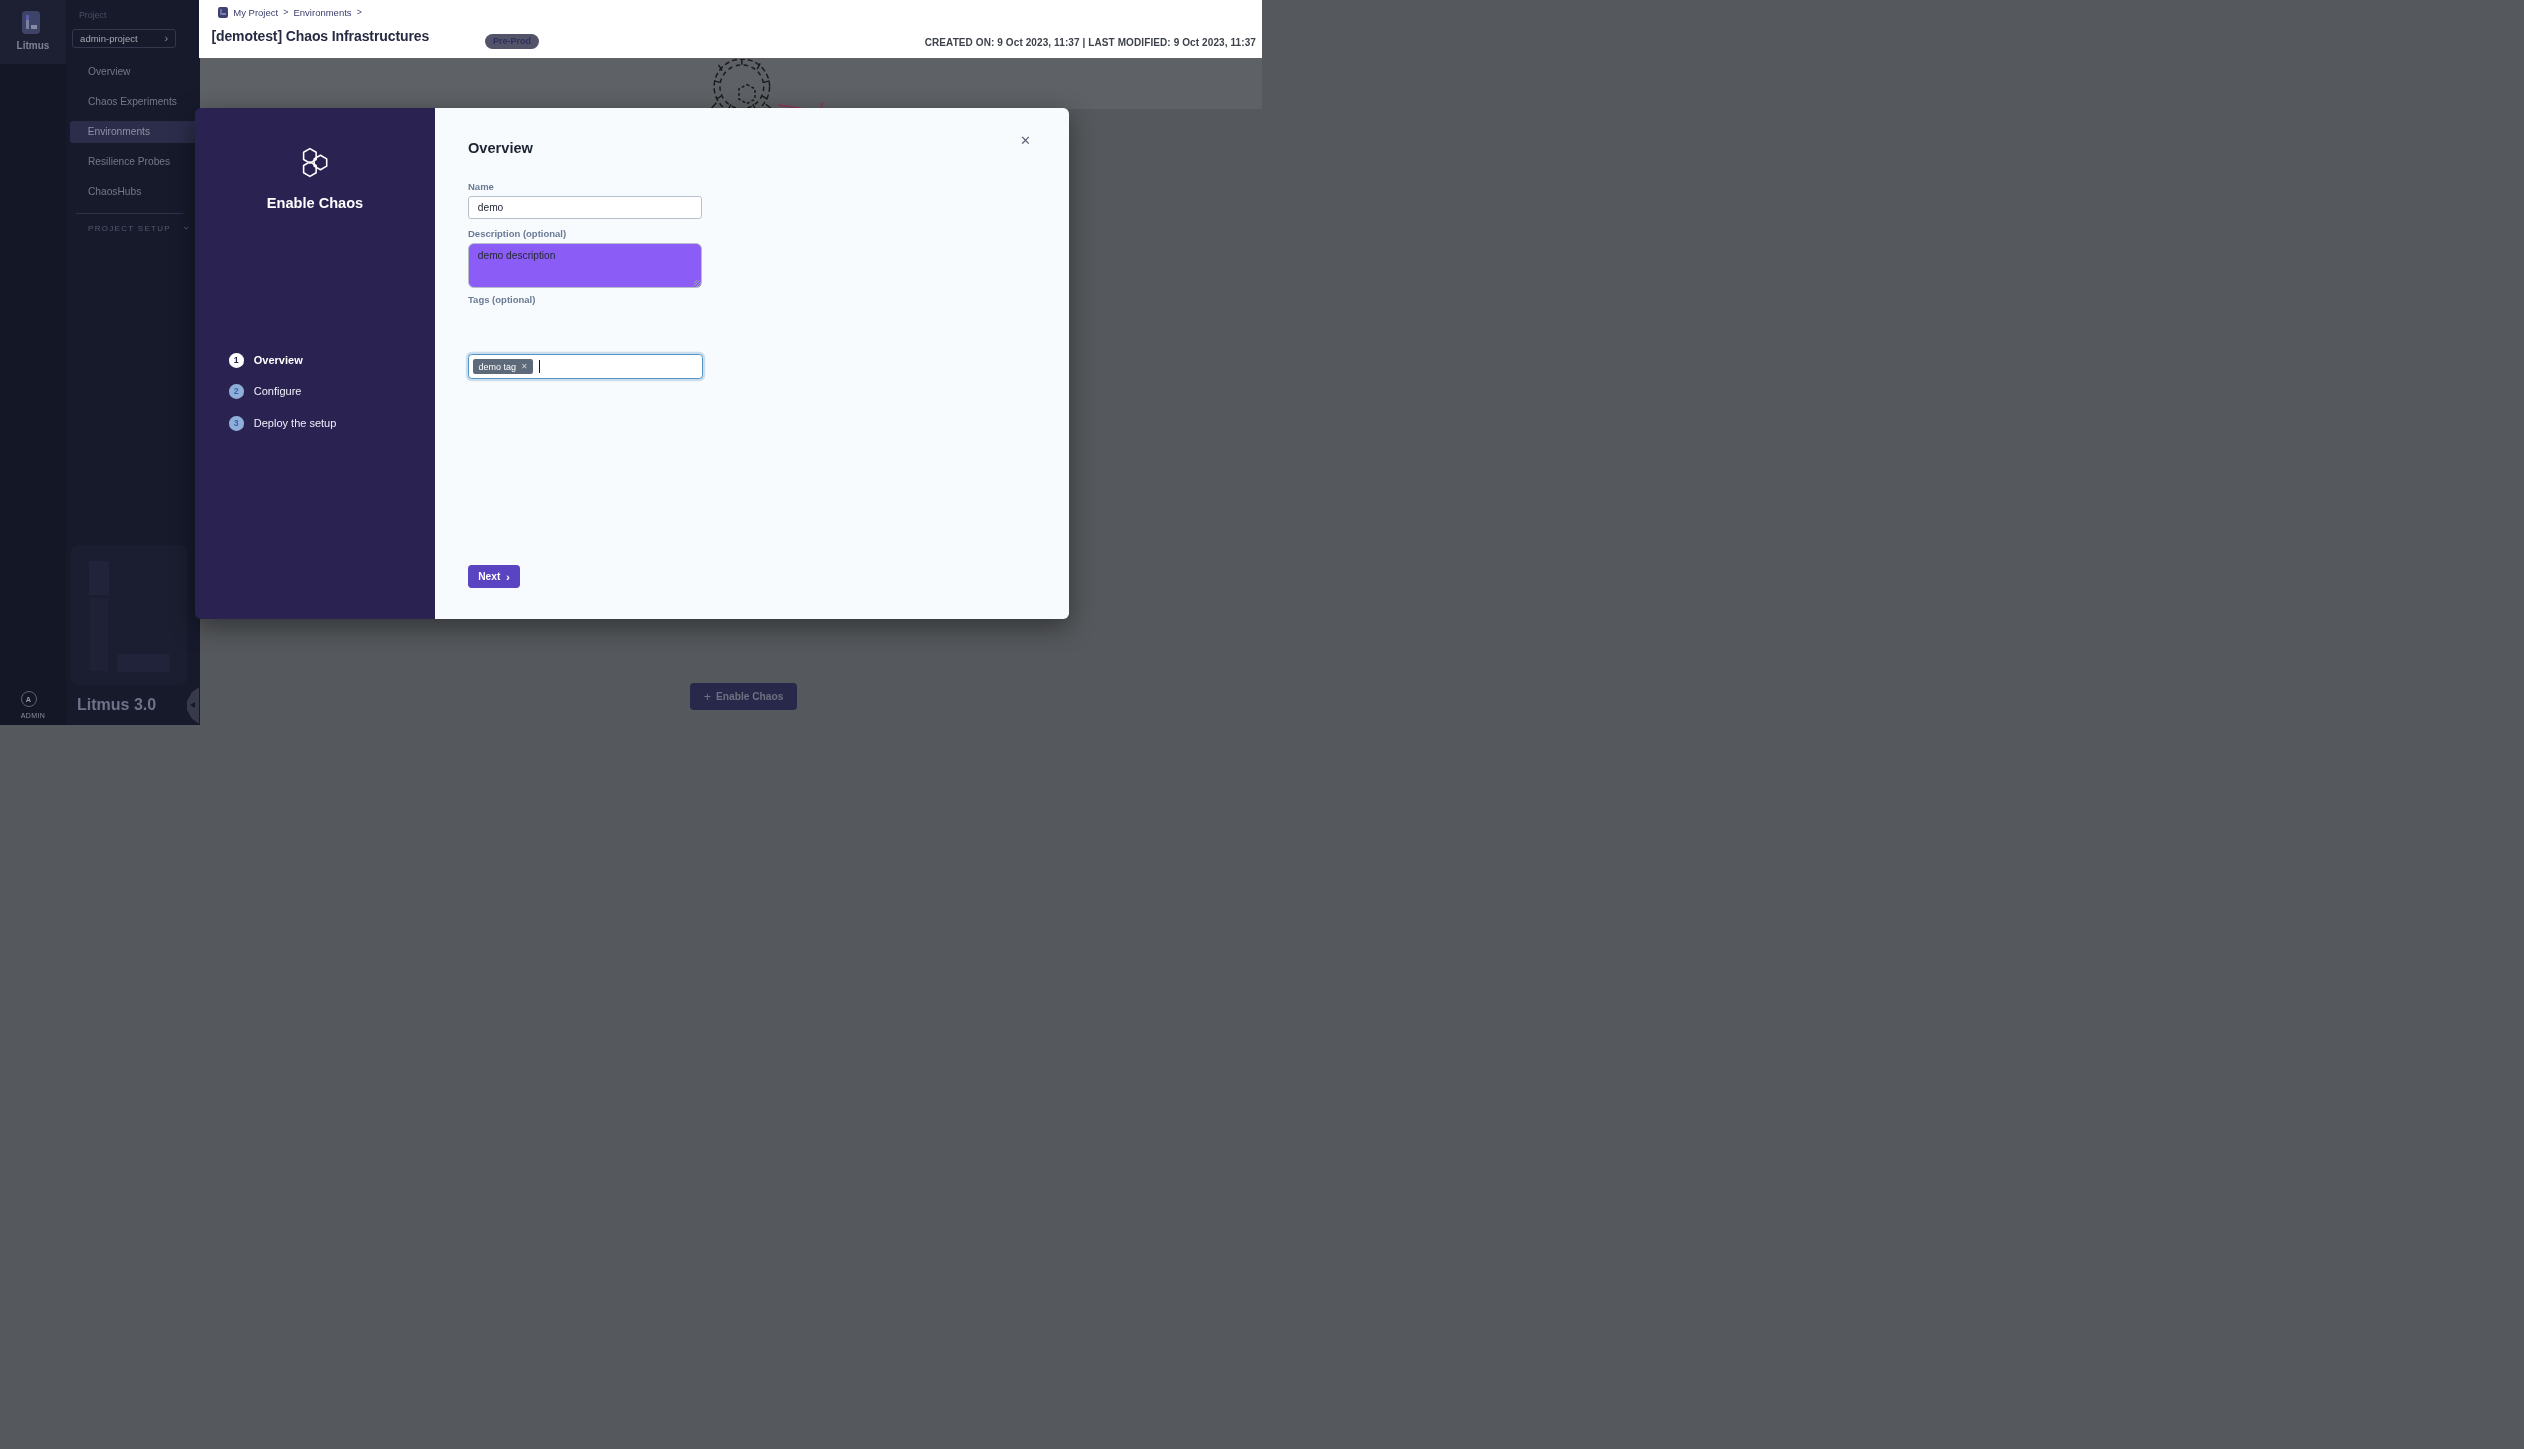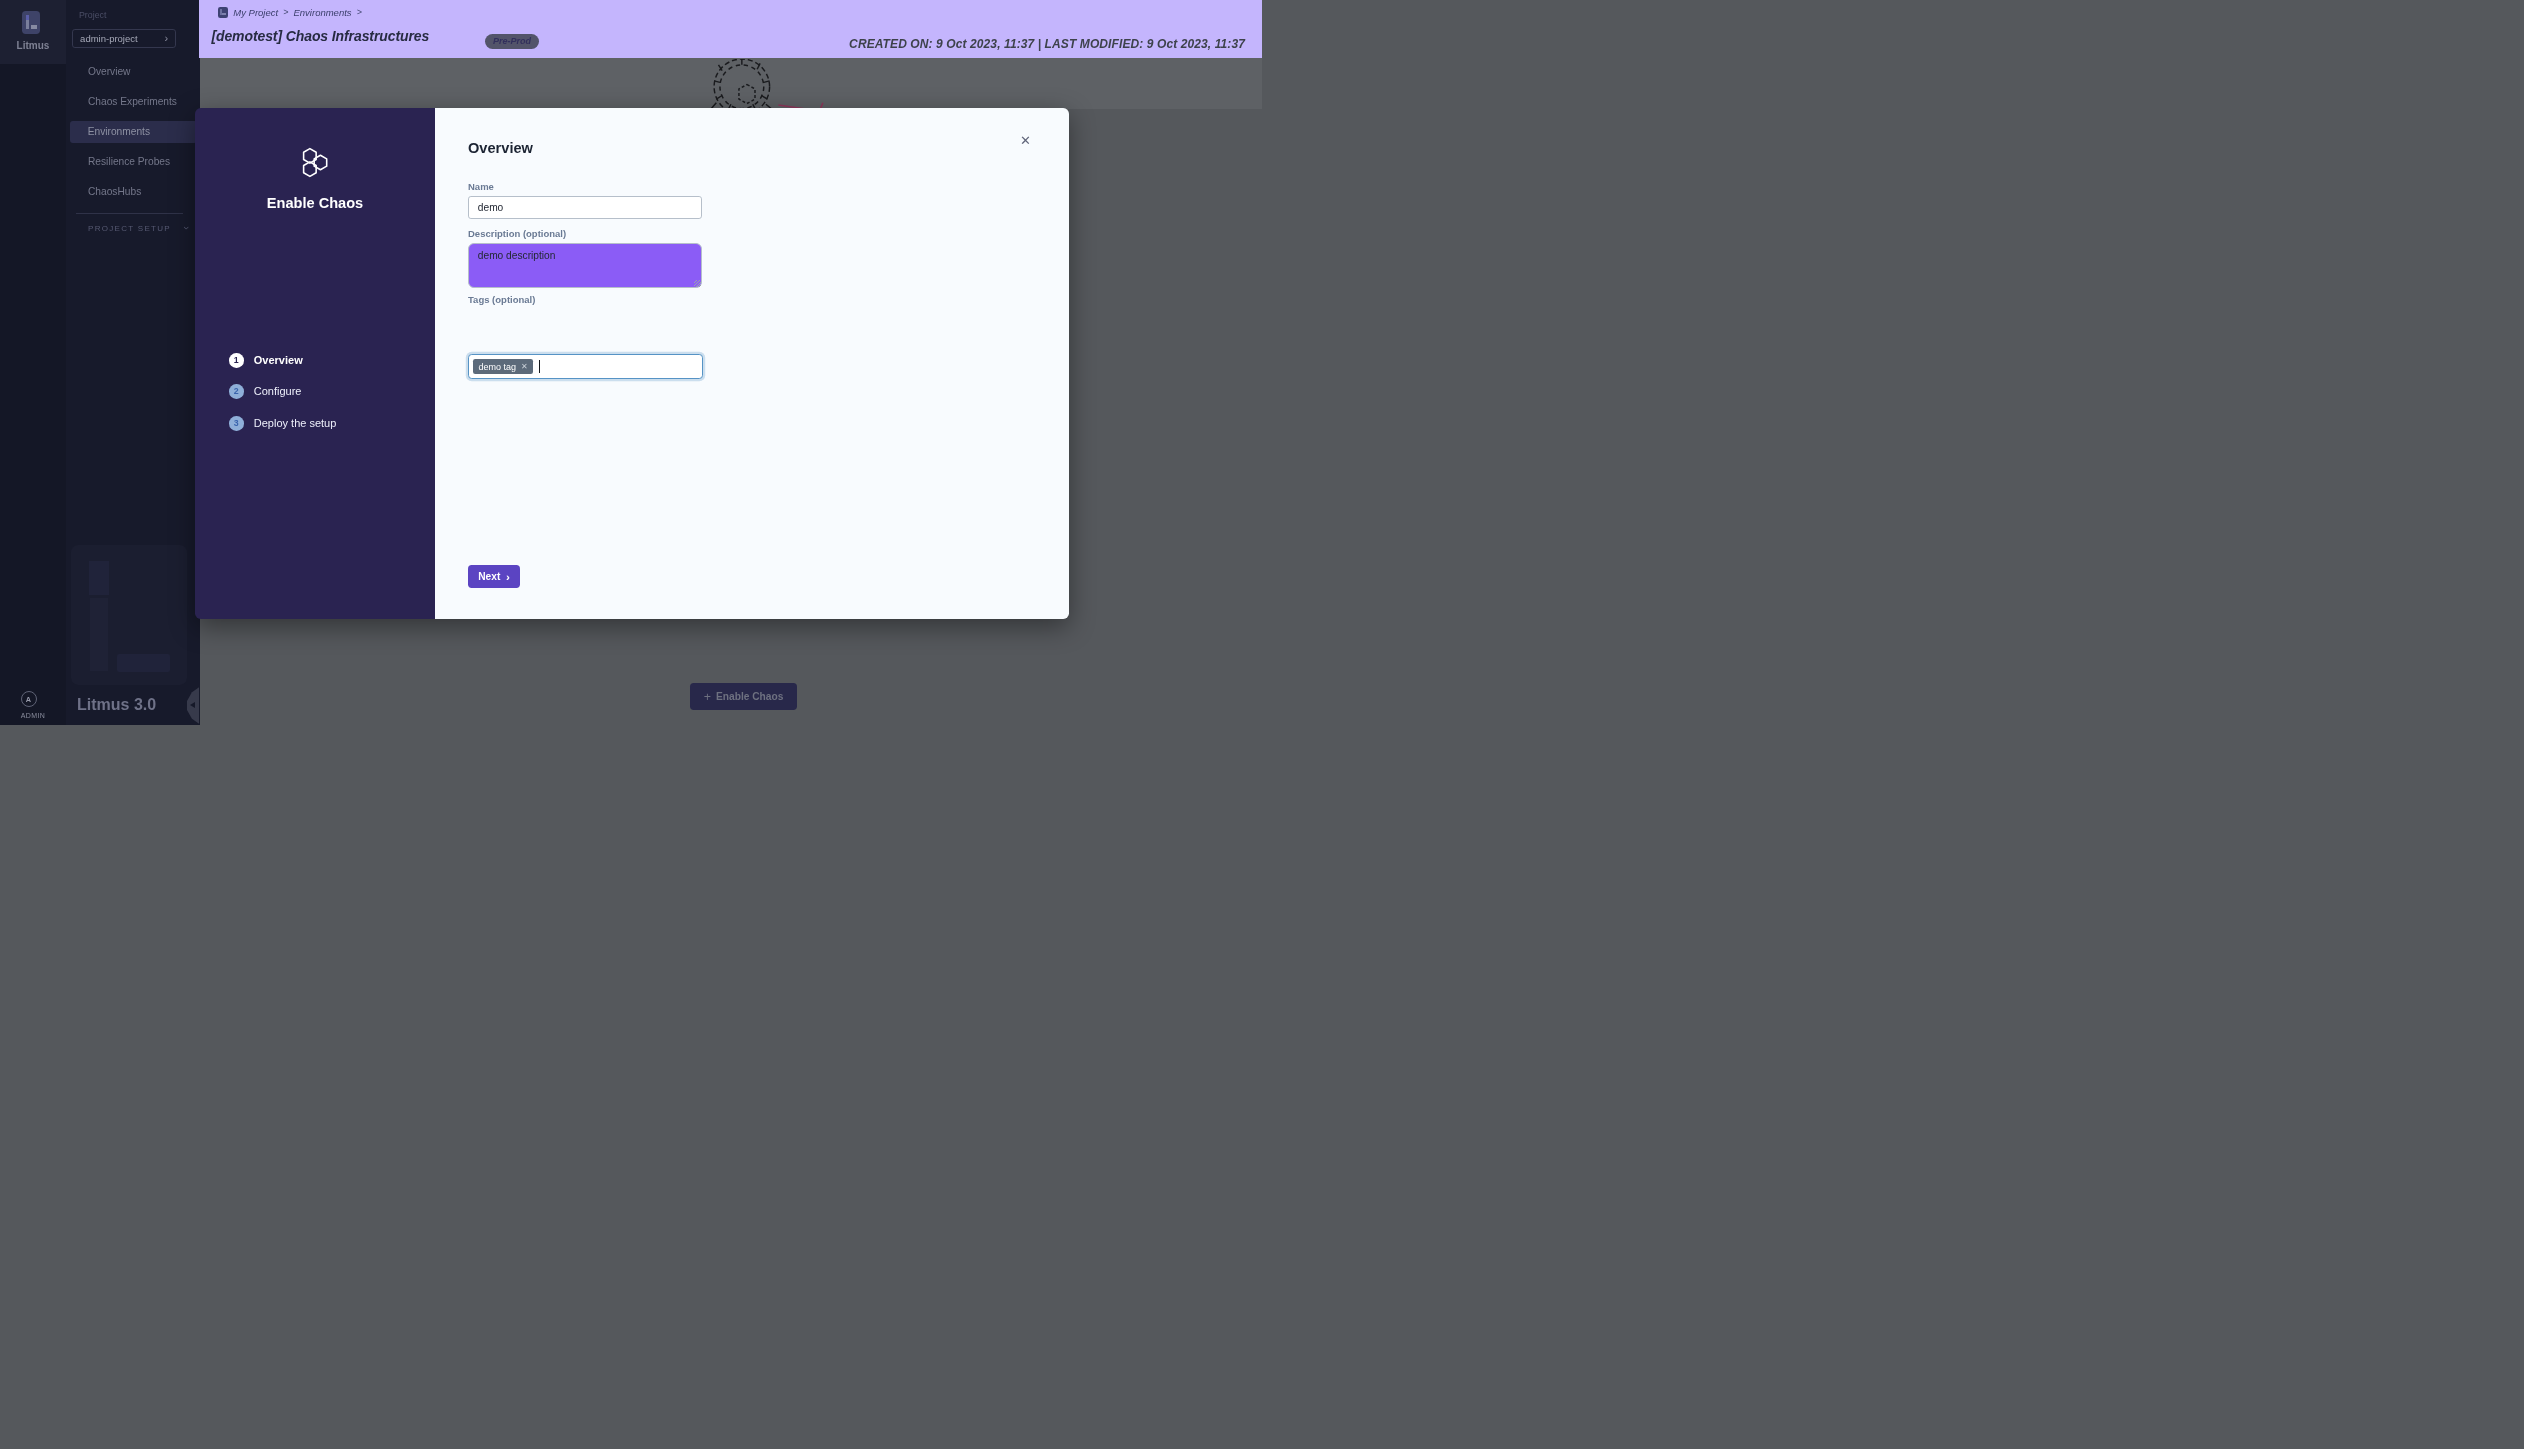--- a/index.html
+++ b/index.html
@@ -31,29 +31,29 @@
   .pc-r1 { position:absolute; left:18px; top:16px; width:20px; height:34px; background:#20233a; }
   .pc-r2 { position:absolute; left:19px; top:53px; width:18px; height:73px; background:#1f2236; }
   .pc-r3 { position:absolute; left:46px; top:109px; width:53px; height:18px; background:#20233a; border-radius:2.2px; }
   .version { position:absolute; left:11px; top:696px; font-size:16px; font-weight:bold; color:#6f7288; }
   .collapse-handle { position:absolute; left:187px; top:687px; width:12.4px; height:37px; background:#373a4b; z-index:4;
       clip-path:polygon(100% 0%,100% 100%,40% 86%,0% 62%,0% 38%,40% 14%); }
   .collapse-tri { position:absolute; left:2.9px; top:14.6px; width:0; height:0; border-top:3.7px solid transparent; border-bottom:3.7px solid transparent; border-right:5.1px solid #161929; }
 
   
   .main { position:absolute; left:199px; top:0; right:0; bottom:0; }
-  .header { position:absolute; left:0; top:0; right:0; height:58px; background:#c4b5fd; z-index:2;font-style:italic; }
+  .header { position:absolute; left:0; top:0; right:0; height:58px; background:#ffffff; z-index:2; }
   .crumbs { position:absolute; left:19px; top:6.6px; display:flex; align-items:center; gap:5.1px; font-size:9.5px; color:#3b3f6c; }
   .crumb-ico { width:10.2px; height:11px; background:#3e4273; border-radius:2.2px; position:relative; }
   .crumb-ico i { position:absolute; left:2.2px; top:2.2px; width:1.5px; height:6.6px; background:#6d71a0; }
   .crumb-ico b { position:absolute; left:4.4px; top:6.6px; width:3.7px; height:2.2px; background:#7d81ad; }
   .crumb-sep { color:#454a73; font-size:8.8px; }
   .page-title { position:absolute; left:12.4px; top:28px; font-size:14px; font-weight:bold; color:#272b42; letter-spacing:-0.1px; }
   .env-badge { position:absolute; left:286px; top:34px; height:15.3px; line-height:15.3px; padding:0 8px; border-radius:8px; background:#53546a; color:#322f5c; font-size:9px; font-weight:bold; }
-  .meta-text { position:absolute; right:17px; top:37px; font-size:12px; font-weight:bold; color:#3d424b; letter-spacing:0.1px; }
+  .meta-text { position:absolute; right:6px; top:37px; font-size:10px; font-weight:bold; color:#3d424b; letter-spacing:0.1px; }
 
   .content { position:absolute; left:0; top:58px; right:0; bottom:0; background:#55585c; }
   .content-band { position:absolute; left:0; top:0; right:0; height:51px; background:#5e6165; }
   .graph-svg { position:absolute; left:254px; top:0.7px; z-index:1; } 
 
   .bottom-btn { position:absolute; left:491px; top:625px; width:107px; height:27px; background:#28284a; border-radius:3.7px; color:#6e7180; font-size:10.2px; font-weight:bold; display:flex; align-items:center; justify-content:center; gap:5.1px; z-index:2; cursor:pointer; }
   .bottom-btn .plus { font-size:12.4px; font-weight:normal; }
 
   
   .modal { position:absolute; left:195px; top:108px; width:874px; height:511px; z-index:10; display:flex; border-radius:5.8px; overflow:hidden; box-shadow:0 7.3px 25.6px rgba(0,0,0,.4); }

